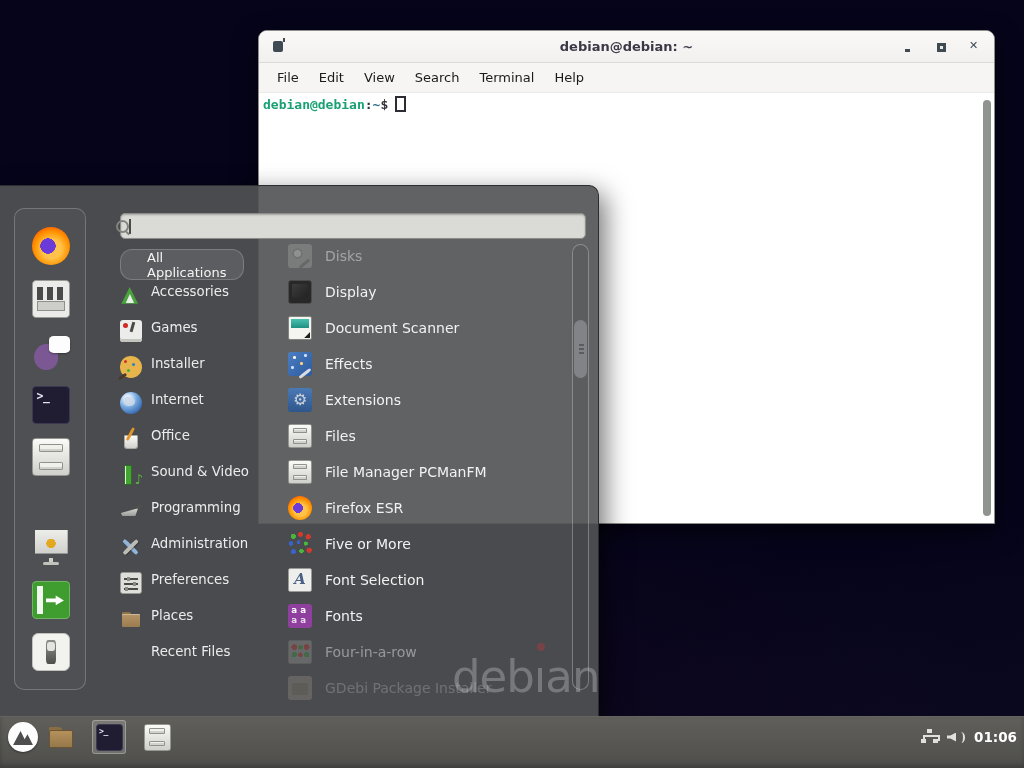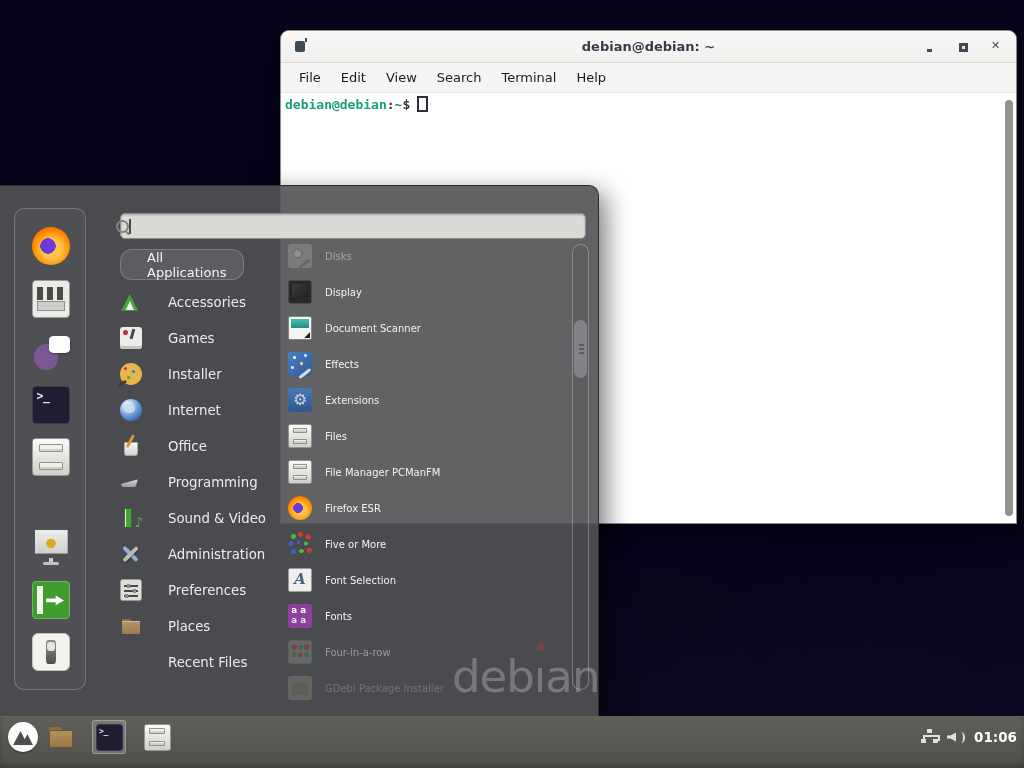--- a/index.html
+++ b/index.html
@@ -9,21 +9,21 @@
   *{margin:0;padding:0;box-sizing:border-box}
   html,body{width:1024px;height:768px;overflow:hidden}
   body{font-family:"DejaVu Sans","Liberation Sans",sans-serif;position:relative;background:var(--wallpaper)}
   .desktop{position:absolute;inset:0;
     background:
       radial-gradient(90% 70% at 108% 108%, rgba(90,70,120,.10), transparent 60%),
       radial-gradient(70% 55% at 55% 95%, rgba(120,40,70,.07), transparent 60%),
       var(--wallpaper);}
 
   
-  .term{position:absolute;left:280px;top:30px;width:737px;height:494px;border-radius:9px 9px 0 0;
+  .term{position:absolute;left:258px;top:30px;width:737px;height:494px;border-radius:9px 9px 0 0;
     box-shadow:0 8px 24px rgba(0,0,0,.55);background:#fff;border:1px solid #8f8d89}
   .term-titlebar{height:32px;border-radius:8px 8px 0 0;background:linear-gradient(#faf9f8,#f1f0ee);
     position:relative;display:flex;align-items:center;justify-content:center;border-bottom:1px solid #dcd9d4}
   .term-title{font-size:13px;font-weight:bold;color:#3d3846}
   .term-appicon{position:absolute;left:14px;top:10px;width:10px;height:11px;background:#3f4a52;border-radius:2px}
   .term-appicon::before{content:"";position:absolute;right:-2px;top:-3px;width:2px;height:4px;background:#3f4a52}
   .winbtns{position:absolute;right:14px;top:0;height:32px;display:flex;align-items:center;gap:22px}
   .wbtn{width:11px;height:11px;position:relative;cursor:pointer}
   .wbtn-min::before{content:"";position:absolute;left:2px;bottom:1px;width:5px;height:3px;background:#3f4a52}
   .wbtn-max::before{content:"";position:absolute;left:1px;top:1px;width:9px;height:9px;background:#3f4a52}
@@ -46,26 +46,26 @@
   .searchbox{position:absolute;left:120px;top:27px;width:466px;height:26px;background:#dadad7;border:1px solid #8d8d89;
     border-radius:5px;box-shadow:inset 0 1px 2px rgba(0,0,0,.25)}
   .searchbox input{position:absolute;inset:2px 26px 2px 6px;border:none;background:transparent;outline:none;
     font-size:13px;color:#222;caret-color:#222}
   .search-caret{position:absolute;left:8px;top:5px;width:1.5px;height:15px;background:#4a4a4a}
   .ic-search{position:absolute;right:6px;top:5px;width:16px;height:16px;font-size:16px}
   .allapps{position:absolute;left:120px;top:63px;width:124px;height:31px;border-radius:12px;cursor:pointer;
     background:rgba(255,255,255,.10);border:1px solid rgba(255,255,255,.20);display:flex;align-items:center;
     padding-left:26px;font-size:13px;color:#f4f4f4}
   .cats{position:absolute;left:120px;top:98px;width:148px}
-  .cat{height:36px;display:flex;align-items:center;gap:26px;cursor:pointer}
+  .cat{height:36px;display:flex;gap:9px;cursor:pointer}
   .cat .lbl{font-size:13.3px;color:#ececec}
   .cat .ic{width:22px;height:22px;font-size:22px}
   .apps{position:absolute;left:288px;top:52px;width:276px;height:468px;overflow:hidden}
   .app{height:36px;display:flex;align-items:center;gap:13px;cursor:pointer}
-  .app .lbl{font-size:10px;color:#f2f2f2}
+  .app .lbl{font-size:14px;color:#f2f2f2}
   .app .ic{width:24px;height:24px;font-size:24px}
   .app.dim1{opacity:.45}
   .app.dim2{opacity:.22}
   .menu-scroll{position:absolute;right:9px;top:58px;width:17px;height:446px;border:1px solid rgba(225,225,225,.35);
     border-radius:9px;background:rgba(0,0,0,.05)}
   .menu-thumb{position:absolute;left:1px;right:1px;top:75px;height:58px;background:#828386;border-radius:8px;cursor:grab}
   .menu-thumb::before{content:"";position:absolute;left:5px;top:24px;width:5px;height:2px;background:#5b5c5e;
     box-shadow:0 4px 0 #5b5c5e,0 8px 0 #5b5c5e}
   .watermark{position:absolute;left:452px;top:468px;font-size:45px;line-height:1;letter-spacing:-1px;
     color:rgba(210,211,215,.33);font-weight:500}
@@ -274,26 +274,26 @@
         </div>
         <div class="cat">
           <span class="ic ic-internet"></span>
           <span class="lbl">Internet</span>
         </div>
         <div class="cat">
           <span class="ic ic-office"></span>
           <span class="lbl">Office</span>
         </div>
         <div class="cat">
+          <span class="ic ic-soundvideo"></span>
+          <span class="lbl">Sound &amp; Video</span>
+        </div>
+        <div class="cat">
           <span class="ic ic-programming"></span>
           <span class="lbl">Programming</span>
-        </div>
-        <div class="cat">
-          <span class="ic ic-soundvideo"></span>
-          <span class="lbl">Sound &amp; Video</span>
         </div>
         <div class="cat">
           <span class="ic ic-admin"></span>
           <span class="lbl">Administration</span>
         </div>
         <div class="cat">
           <span class="ic ic-preferences"></span>
           <span class="lbl">Preferences</span>
         </div>
         <div class="cat">

